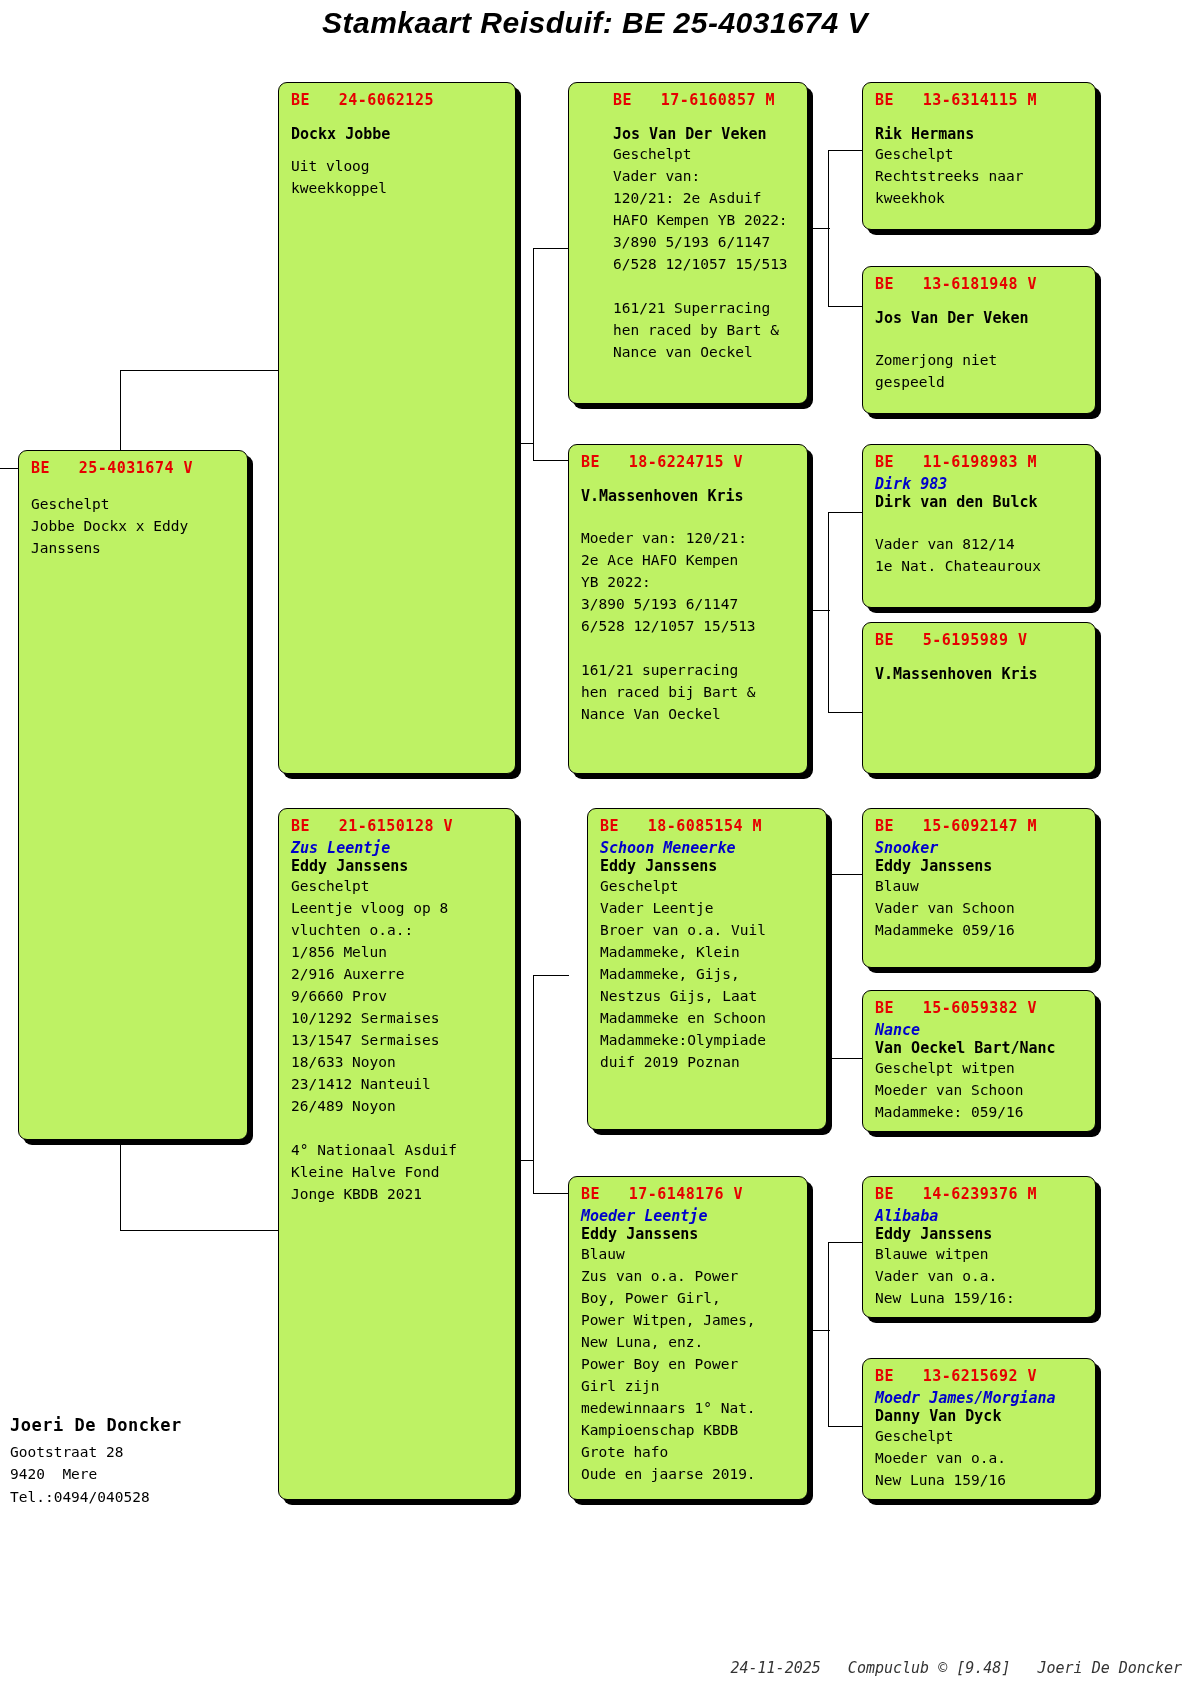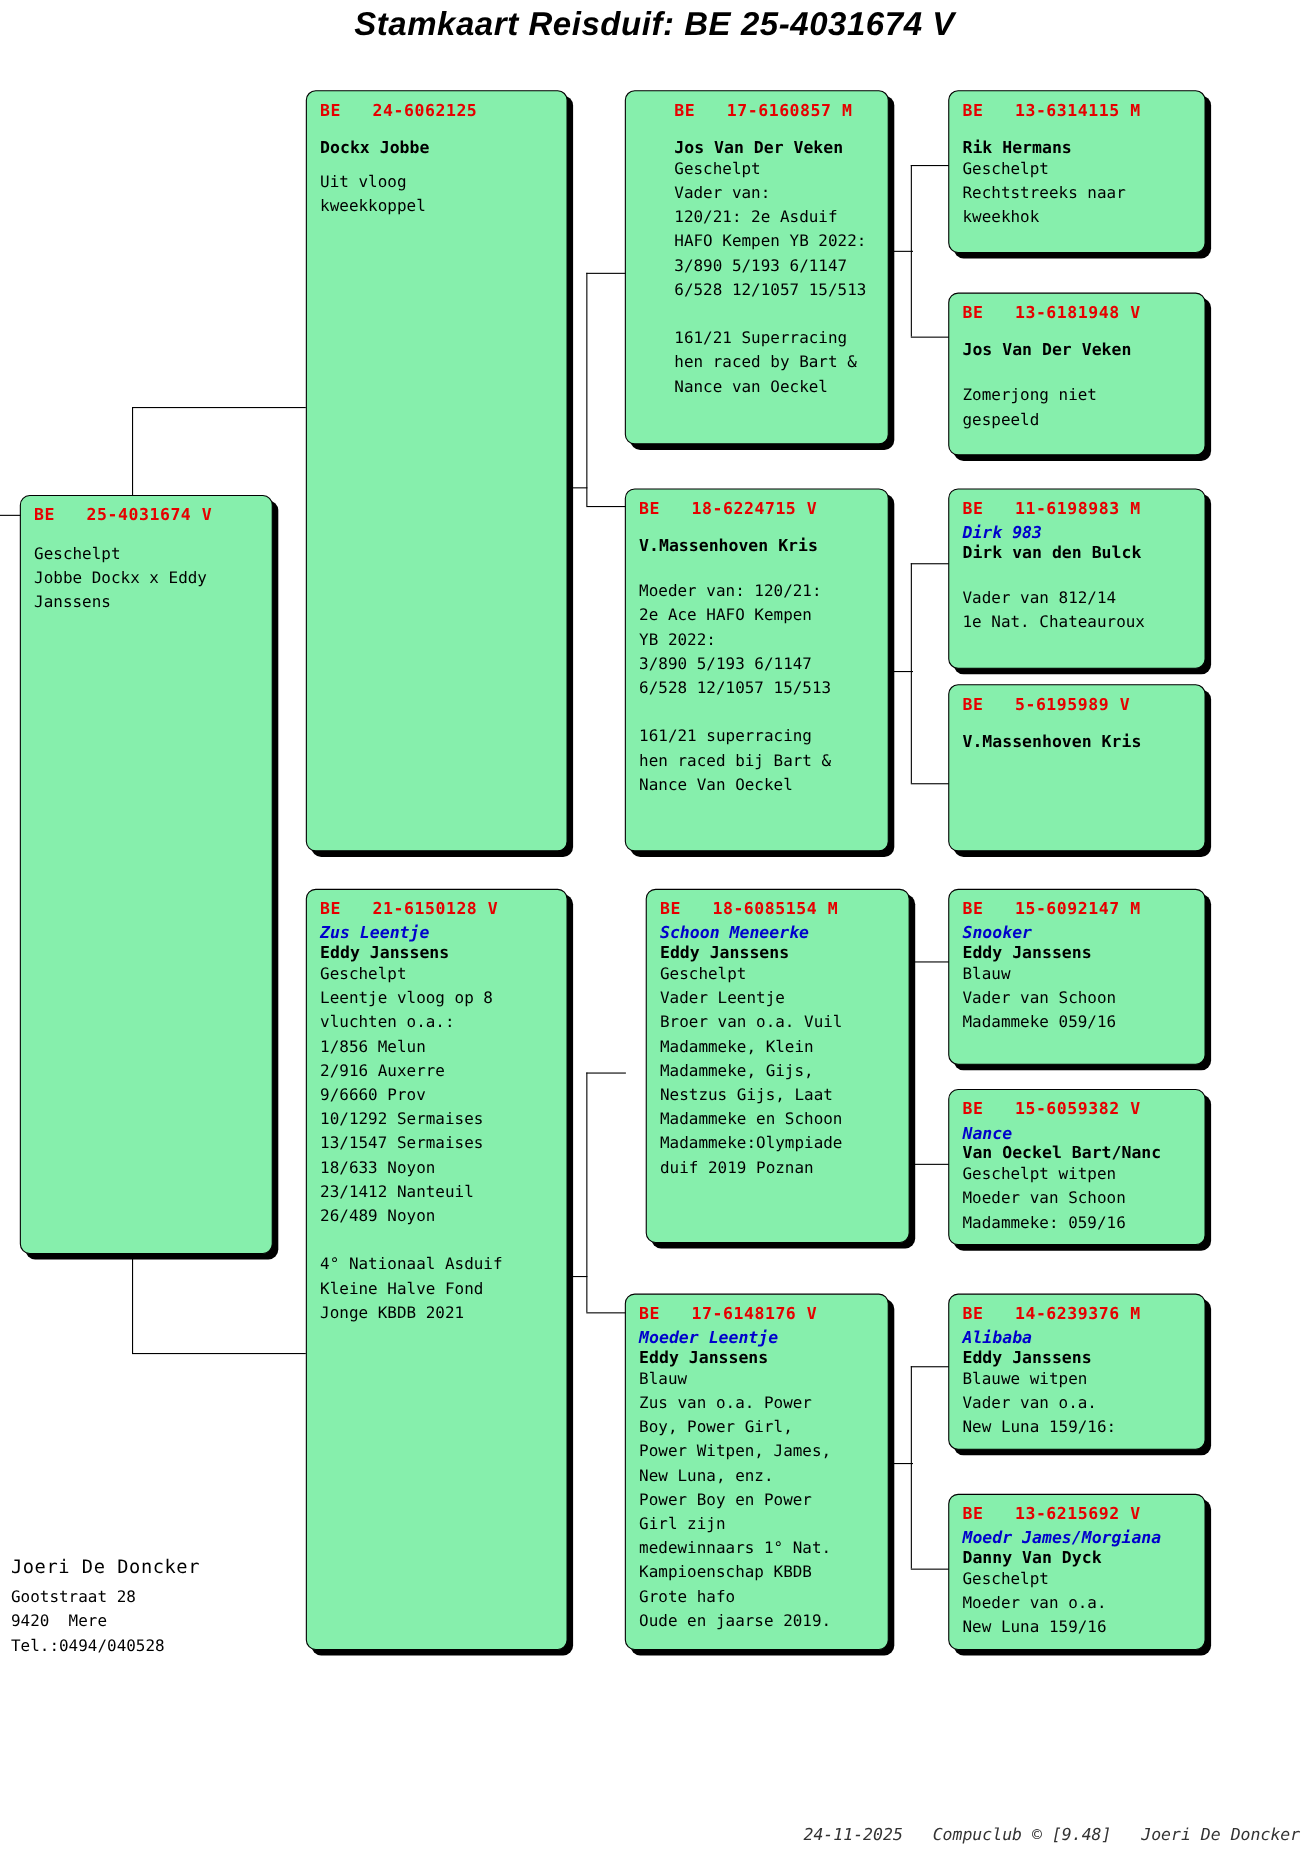--- a/index.html
+++ b/index.html
@@ -16,21 +16,21 @@
     position:absolute; top:6px; left:0; width:1190px;
     text-align:center;
     font-family:"Liberation Sans", sans-serif;
     font-size:30px; font-weight:bold;
     letter-spacing:0.5px;
     font-style:italic;
   }
   
   .box {
     position:absolute;
-    background:#86efac;
+    background:#bef264;
     border:1.5px solid #000;
     border-radius:9px;
     box-shadow:5px 5px 0 #000;
     padding:8px 10px 8px 12px;
     overflow:hidden;
   }
   .ring {
     color:#e60000;
     font-weight:bold;
     font-size:15px;
@@ -59,21 +59,21 @@
   
   .ln { position:absolute; background:#000; }
   .h { height:1px; }
   .v { width:1px; }
   
   .owner {
     position:absolute;
     left:10px; bottom:175px;
   }
   .owner-name {
-    font-weight:normal; font-size:17px; letter-spacing:0.5px;
+    font-weight:bold; font-size:17px; letter-spacing:0.5px;
     margin-bottom:6px;
   }
   .owner-line { font-size:14.5px; line-height:1.55; white-space:pre; }
   .footer {
     position:absolute; right:8px; bottom:6px;
     font-size:15px;
     font-style:italic;
     color:#333;
     white-space:pre;
   }

